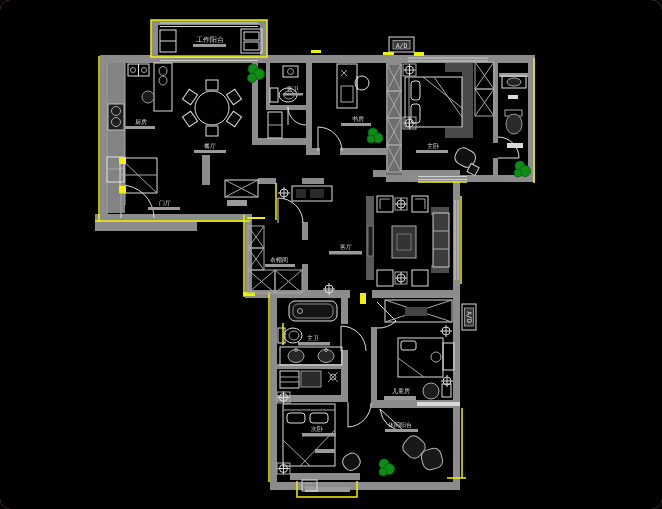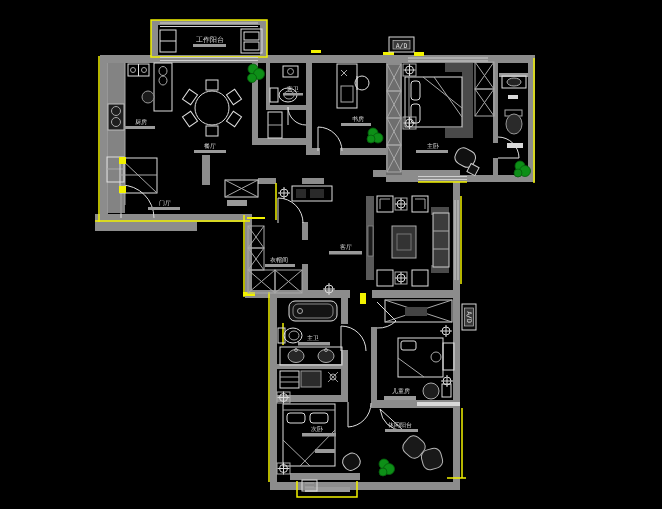--- a/index.html
+++ b/index.html
@@ -1,16 +1,16 @@
 <!DOCTYPE html>
 <html><head>
 <meta charset="utf-8">
 <style>
   html,body{margin:0;padding:0;background:#000;}
-  .viewport{position:relative;width:662px;height:509px;background:#fca5a5;overflow:hidden;}
+  .viewport{position:relative;width:662px;height:509px;background:#fca5a5;overflow:hidden;border-radius:10px;}
   svg{display:block;}
   .wt{stroke:#dedede;stroke-width:1;fill:none;}
   .wt2{stroke:#a8a8a8;stroke-width:1;fill:none;}
   .gyf{fill:#9a9a9a;}
   .dkf{fill:#2a2a2a;}
   .dk2{fill:#4a4a4a;}
   .win{stroke:#cfcfcf;stroke-width:1;fill:none;}
   .lbl{fill:#dcdcdc;font-family:"DejaVu Sans",sans-serif;font-size:7px;text-anchor:middle;}
   .lbl-sm{fill:#dcdcdc;font-family:"DejaVu Sans",sans-serif;font-size:6px;text-anchor:middle;}
   .mk{fill:#e0e0e0;font-family:"DejaVu Sans Mono",monospace;font-size:6.5px;text-anchor:middle;}

